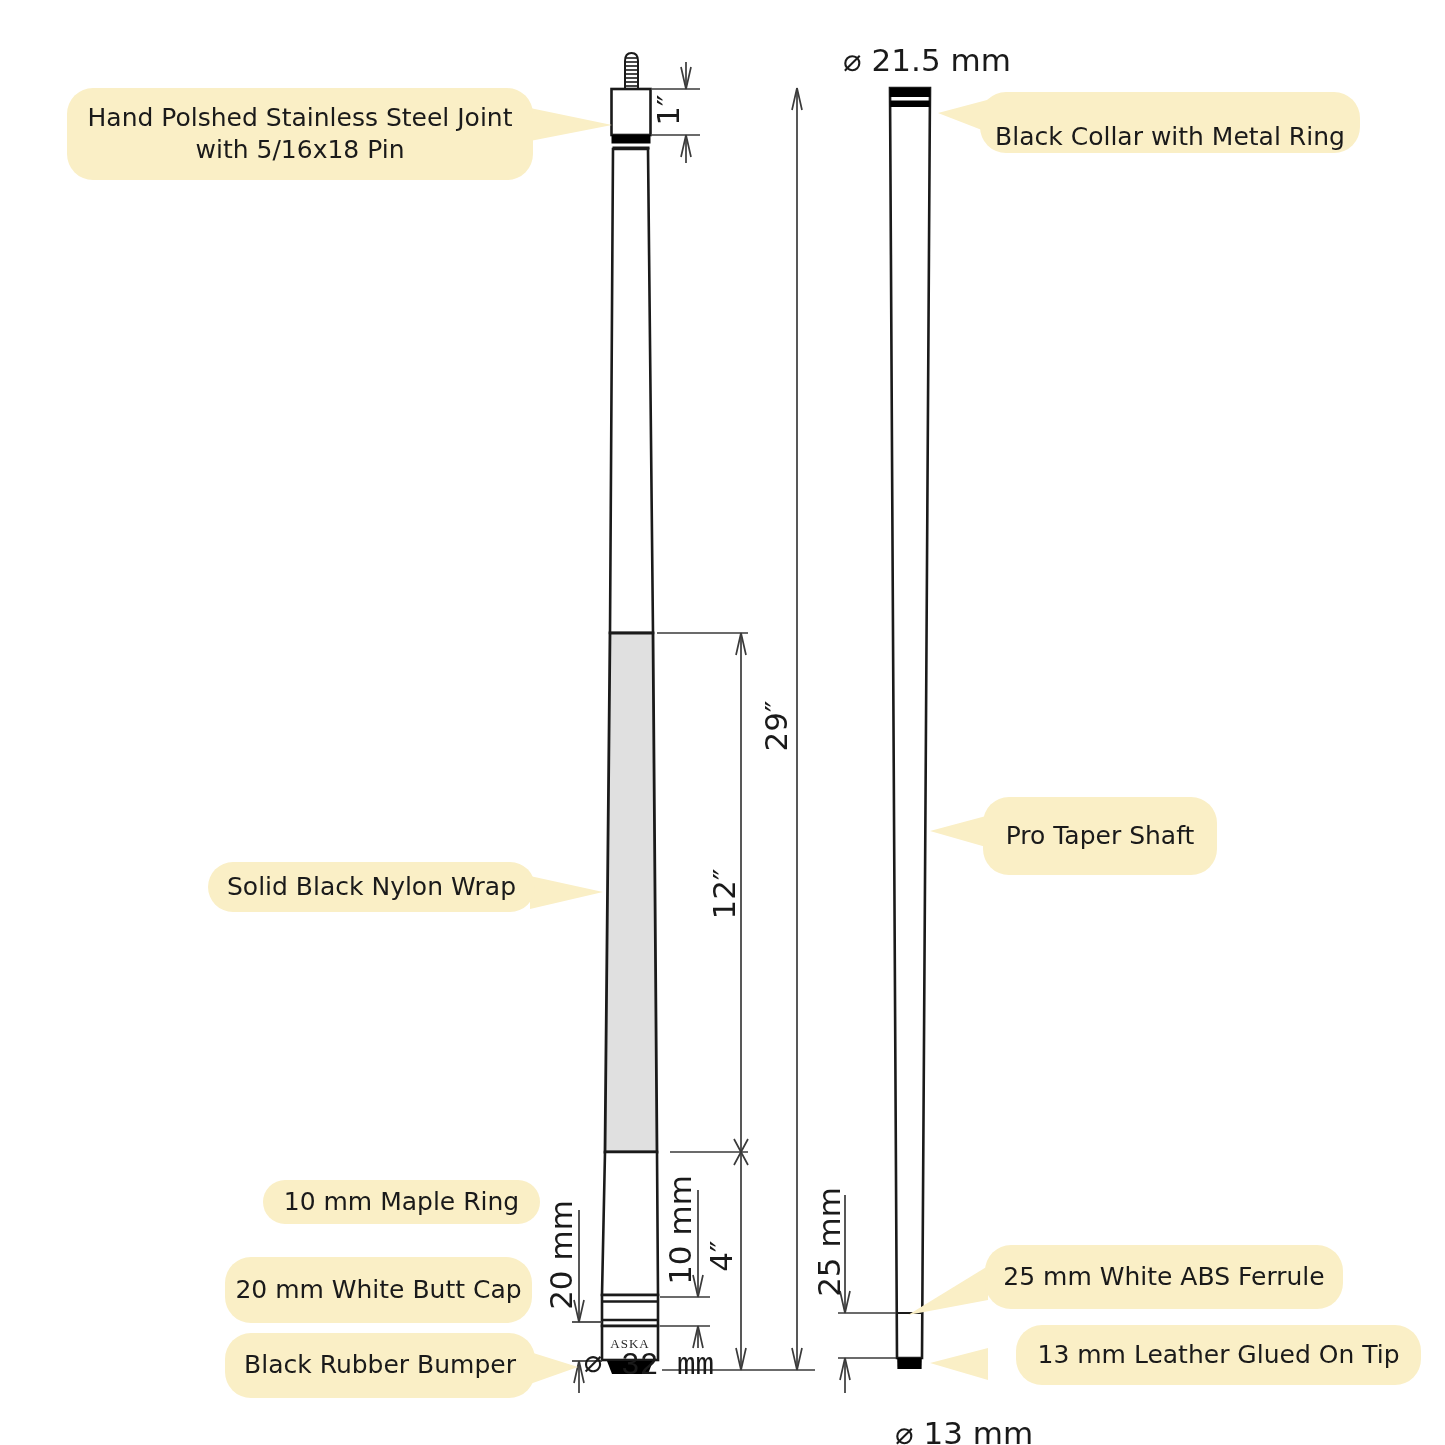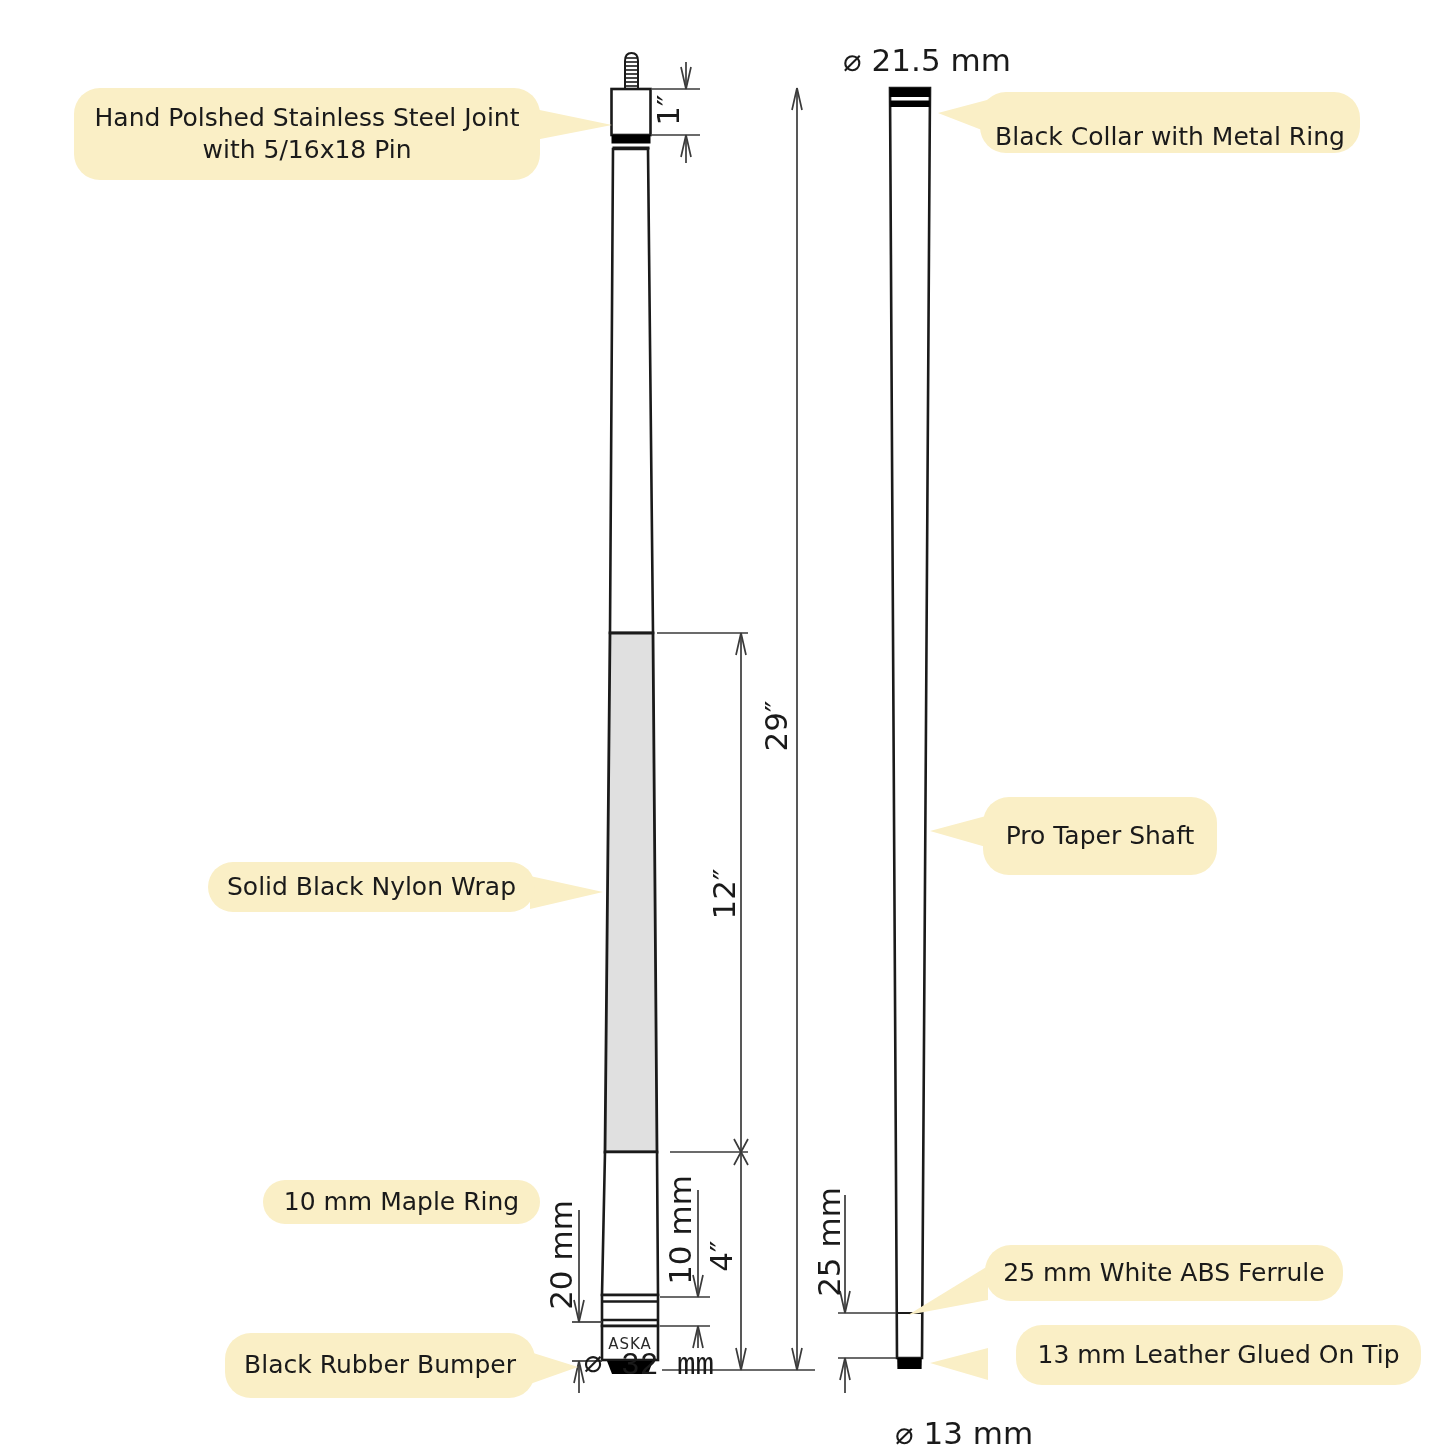--- a/index.html
+++ b/index.html
@@ -30,24 +30,25 @@
     color:#1a1a1a;
     font-size:31px;
     white-space:nowrap;
     transform:translate(-50%,-50%);
     z-index:2;
   }
   .dimtext.rot{transform:translate(-50%,-50%) rotate(-90deg);}
   .brand{
     position:absolute;
     color:#2a2a2a;
-    font-size:15px;
+    font-size:13px;
     letter-spacing:1px;
     transform:translate(-50%,-50%);
     z-index:3;
+    font-family:Liberation Serif, serif;
   }
 </style>
 </head>
 <body>
 
 <div id="stage">
 
   <svg width="1445" height="1445" viewBox="0 0 1445 1445">
 
     <g stroke="#1a1a1a" fill="none">
@@ -139,47 +140,50 @@
       <polygon points="530,108 530,141 612,125"></polygon>
       <polygon points="987,100 987,132 938,113"></polygon>
       <polygon points="530,876 530,909 603,892"></polygon>
       <polygon points="986,816 986,847 930,831"></polygon>
       <polygon points="530,1352 530,1384 578,1367"></polygon>
       <polygon points="988,1266 988,1300 908,1315"></polygon>
       <polygon points="988,1348 988,1380 930,1363"></polygon>
     </g>
   </svg>
 
-  <div class="bubble" style="left:67px;top:88px;width:466px;height:92px;margin-left:7px;">
+  <div class="bubble" style="left:67px;top:88px;width:466px;height:92px;">
     <div>Hand Polshed Stainless Steel Joint</div>
     <div>with 5/16x18 Pin</div>
   </div>
 
   <div class="bubble" style="left:980px;top:92px;width:380px;height:61px;justify-content:flex-end;">
     <div>Black Collar with Metal Ring</div>
   </div>
 
   <div class="bubble" style="left:208px;top:862px;width:327px;height:50px;">
     <div>Solid Black Nylon Wrap</div>
   </div>
 
   <div class="bubble" style="left:983px;top:797px;width:234px;height:78px;">
     <div>Pro Taper Shaft</div>
   </div>
 
   <div class="bubble" style="left:263px;top:1180px;width:277px;height:44px;">
     <div>10 mm Maple Ring</div>
   </div>
 
+  <div class="bubble" style="left:225px;top:1257px;width:307px;height:66px;">
+    <div>20 mm White Butt Cap</div>
+  </div>
 
   <div class="bubble" style="left:225px;top:1333px;width:310px;height:65px;">
     <div>Black Rubber Bumper</div>
   </div>
 
-  <div class="bubble" style="left:985px;top:1245px;width:358px;height:56px;">
+  <div class="bubble" style="left:985px;top:1245px;width:358px;height:64px;">
     <div>25 mm White ABS Ferrule</div>
   </div>
 
   <div class="bubble" style="left:1016px;top:1325px;width:405px;height:60px;">
     <div>13 mm Leather Glued On Tip</div>
   </div>
 
   <div class="dimtext rot" style="left:668px;top:110px;">1″</div>
 
   <div class="dimtext rot" style="left:776px;top:726px;">29″</div>

